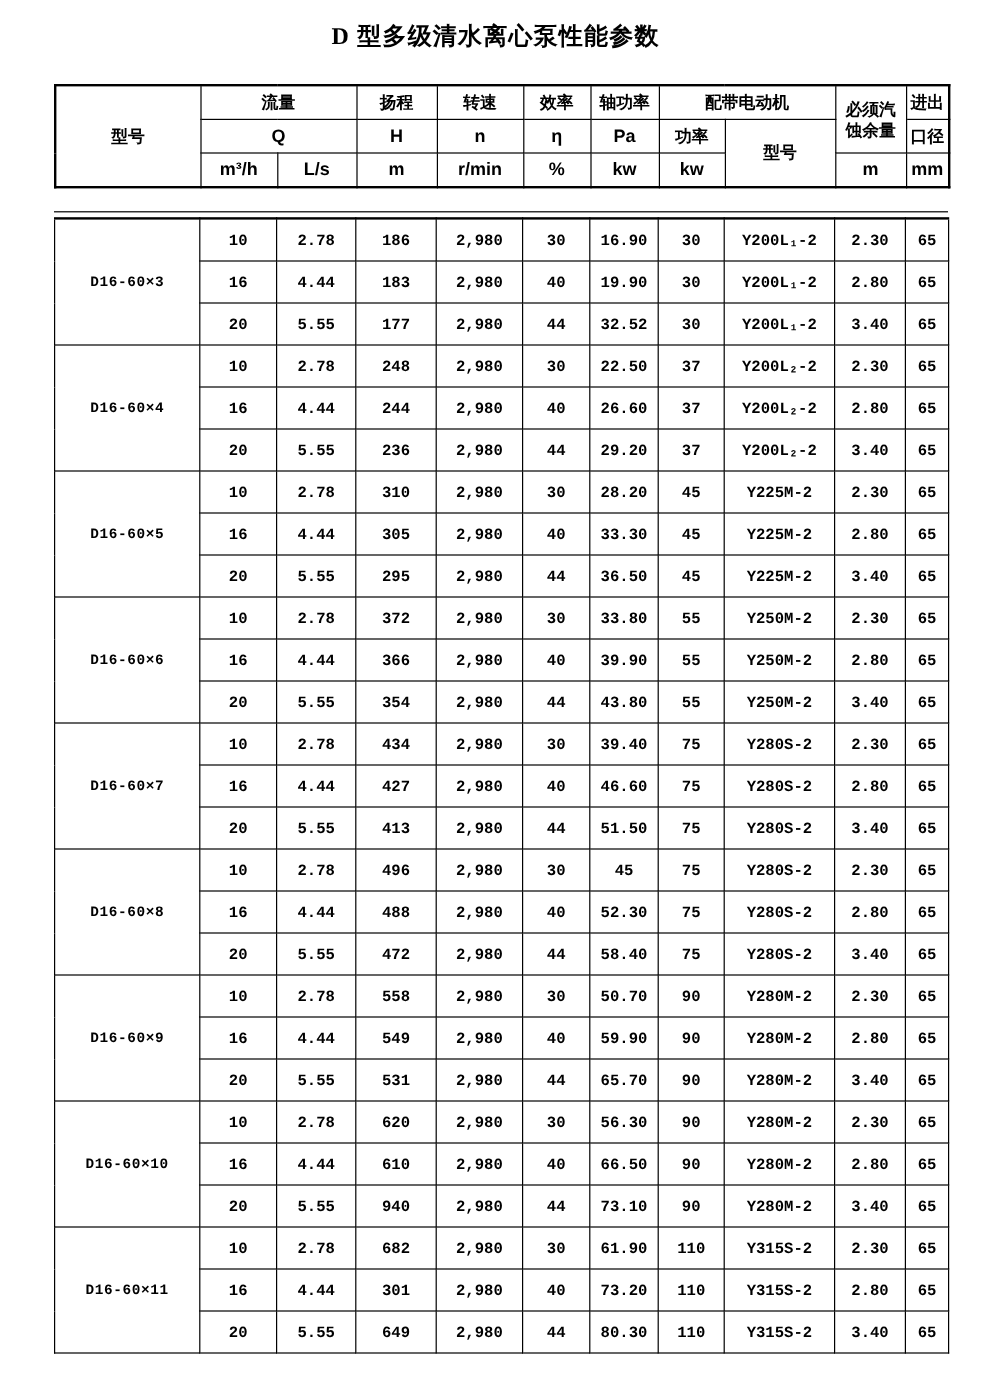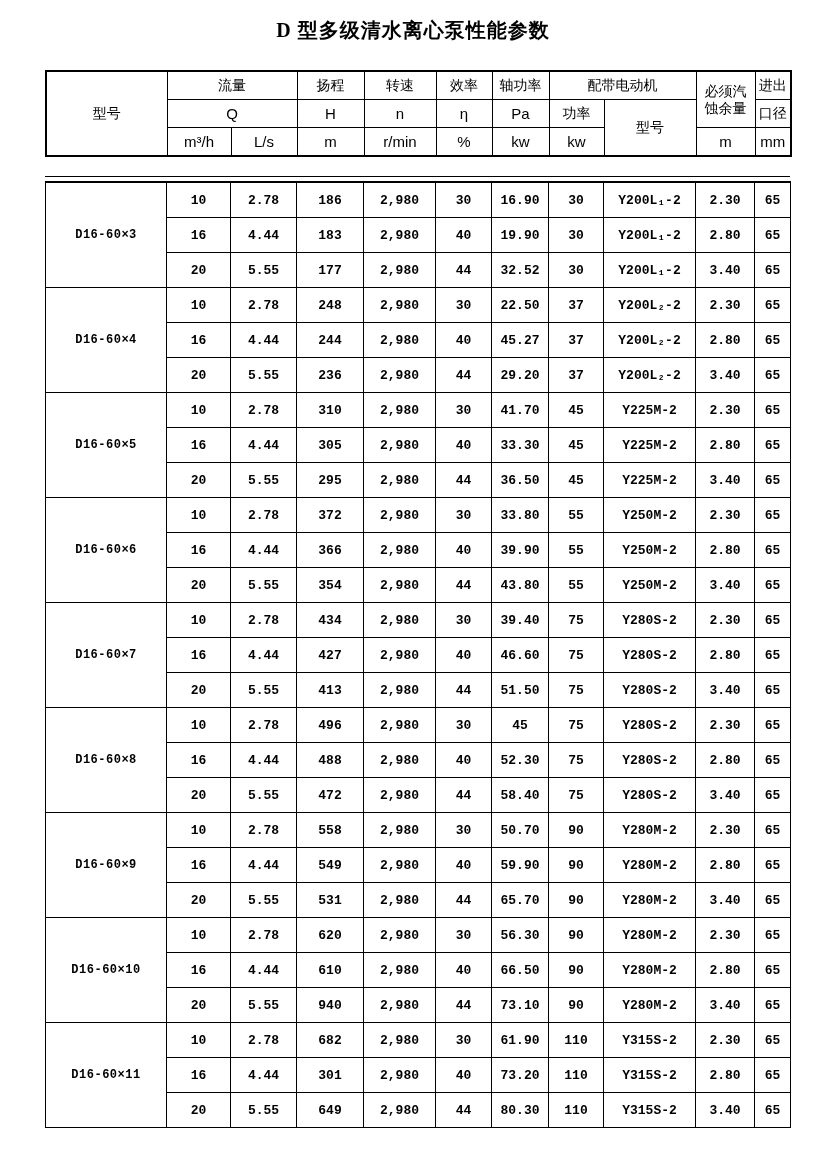--- a/index.html
+++ b/index.html
@@ -42,21 +42,21 @@
     overflow: hidden;
     white-space: nowrap;
   }
   
   .header-tbl {
     top: 70px;
     border: 2px solid #000000;
   }
   .header-tbl td {
     height: 27px;
-    font-weight: 400;
+    font-weight: 700;
     font-size: 14px;
     line-height: 1.15;
   }
   .header-tbl td.sym {
     font-size: 15px;
     font-family: "Liberation Sans", sans-serif;
   }
   
   .top-rule {
     position: absolute;
@@ -210,21 +210,21 @@
           <td>Y200L₂-2</td>
           <td>2.30</td>
           <td>65</td>
         </tr>
         <tr>
           <td>16</td>
           <td>4.44</td>
           <td>244</td>
           <td>2,980</td>
           <td>40</td>
-          <td>45.27</td>
+          <td>26.60</td>
           <td>37</td>
           <td>Y200L₂-2</td>
           <td>2.80</td>
           <td>65</td>
         </tr>
         <tr>
           <td>20</td>
           <td>5.55</td>
           <td>236</td>
           <td>2,980</td>
@@ -235,21 +235,21 @@
           <td>3.40</td>
           <td>65</td>
         </tr>
         <tr>
           <td rowspan="3" class="model-cell">D16-60×5</td>
           <td>10</td>
           <td>2.78</td>
           <td>310</td>
           <td>2,980</td>
           <td>30</td>
-          <td>41.70</td>
+          <td>28.20</td>
           <td>45</td>
           <td>Y225M-2</td>
           <td>2.30</td>
           <td>65</td>
         </tr>
         <tr>
           <td>16</td>
           <td>4.44</td>
           <td>305</td>
           <td>2,980</td>

